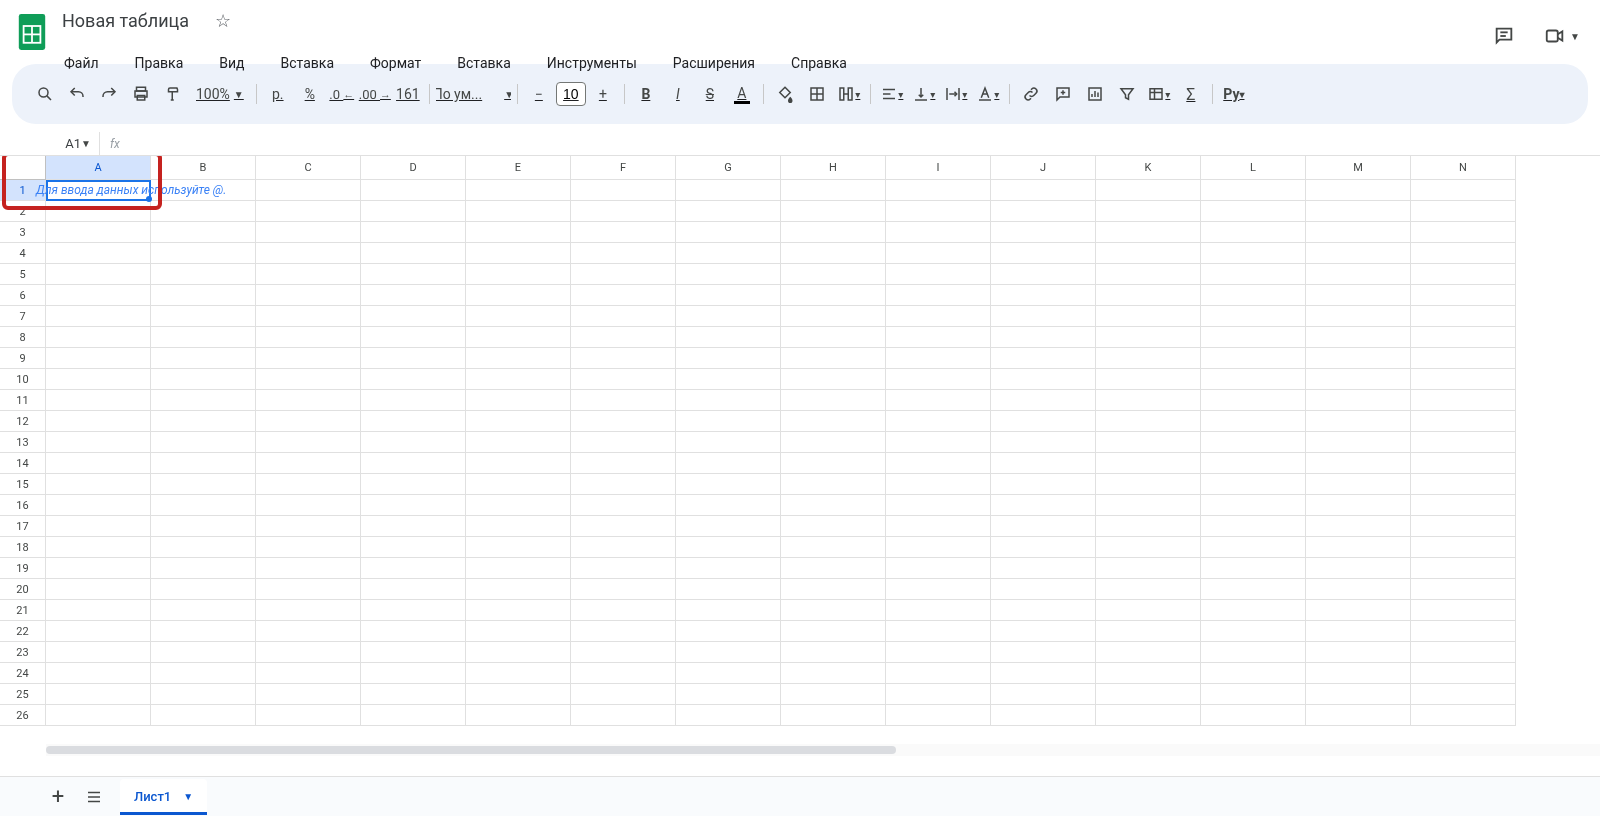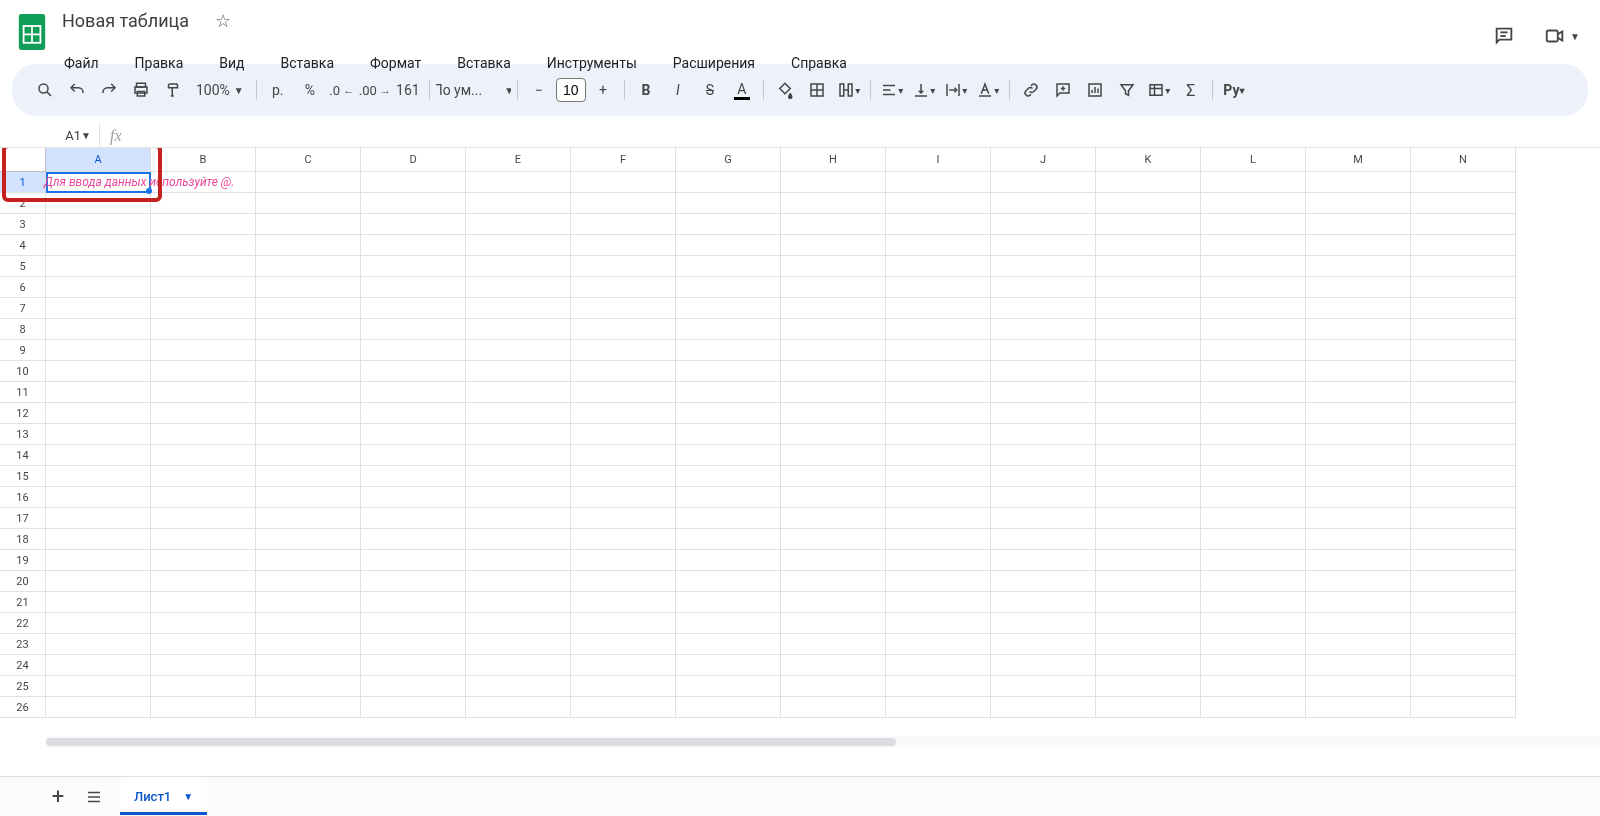--- a/index.html
+++ b/index.html
@@ -14,49 +14,49 @@
   .doc-title { font-size: 18px; color: #3c4043; padding: 2px 6px; border-radius: 4px; }
   .star { color: #5f6368; font-size: 18px; cursor: pointer; }
   .menubar { display: flex; gap: 20px; margin-top: 19px; }
   .menubar-item { padding: 4px 8px; font-size: 14px; color: #202124; cursor: pointer; border-radius: 4px; }
   .header-right { display: flex; align-items: center; gap: 12px; padding-top: 8px; }
   .icon-btn { width: 40px; height: 40px; display: flex; align-items: center; justify-content: center; color: #5f6368; cursor: pointer; border-radius: 50%; }
   .meet-btn { display: flex; align-items: center; gap: 4px; padding: 0 8px; height: 40px; color: #5f6368; cursor: pointer; border-radius: 20px; }
   .share-btn { background: #c2e7ff; color: #001d35; padding: 0 20px; height: 40px; border-radius: 40px; display: flex; align-items: center; gap: 8px; font-size: 14px; font-weight: 500; cursor: pointer; }
   
   
-  .toolbar { display: flex; align-items: center; padding: 2px 18px; height: 52px; background:#edf2fa; margin:0 12px 8px 12px; border-radius:24px; gap: 2px; }
+  .toolbar { display: flex; align-items: center; padding: 2px 18px; height: 60px; background:#edf2fa; margin:0 12px 8px 12px; border-radius:24px; gap: 2px; text-decoration: underline; }
   .tb-btn { min-width: 30px; height: 30px; display: flex; align-items: center; justify-content: center; color: #444746; cursor: pointer; border-radius: 4px; font-size: 14px; }
   .tb-sep { width: 1px; height: 20px; background: #c7c7c7; margin: 0 4px; }
   .zoom-box { padding: 0 6px; font-size: 14px; display:flex; align-items:center; gap:4px;}
   .font-select { padding: 0 8px; font-size: 14px; display:flex; align-items:center; gap:22px; max-width:75px; overflow:hidden;}
   .size-input { border:1px solid #747775; border-radius:4px; width:30px; height:24px; text-align:center; font-size:14px;}
   .dd-arrow { font-size: 10px; color:#444746;}
   
   
   .formula-row { display: flex; align-items: center; height: 24px; border-bottom:1px solid #e0e0e0; }
   .name-box { width: 100px; padding: 0 8px; font-size: 13px; color:#3c4043; display:flex; align-items:center; justify-content:flex-end; border-right:1px solid #e0e0e0; height:100%;}
-  .fx { padding: 0 10px; color: #9aa0a6; font-style: italic; font-size: 16px; font-family: Liberation Serif, serif;}
+  .fx { padding: 0 10px; color: #9aa0a6; font-style: italic; font-size: 12px;}
   
   
   .grid-wrap { position: relative; height: 600px; overflow: hidden; }
   .grid { display: grid; grid-template-columns: 46px repeat(14, 105px); font-size: 12px; }
   .col-header { background: #fff; border-right:1px solid #e0e0e0; border-bottom:1px solid #e0e0e0; height: 24px; display:flex; align-items:center; justify-content:center; color:#444746; font-size:11px;}
   .col-header.selected { background:#d3e3fd; color:#0b57d0;}
   .row-header { background:#fff; border-right:1px solid #e0e0e0; border-bottom:1px solid #e0e0e0; height:21px; display:flex; align-items:center; justify-content:center; color:#444746; font-size:11px;}
   .row-header.selected { background:#d3e3fd; color:#0b57d0;}
   .cell { border-right:1px solid #e0e0e0; border-bottom:1px solid #e0e0e0; height:21px; padding:0 3px; font-size:12px;}
   .corner { background:#fff; border-right:1px solid #c0c0c0; border-bottom:1px solid #c0c0c0; height:24px;}
   
   
   .active-cell-overlay { position:absolute; left:46px; top:24px; width:105px; height:21px; border:2px solid #1a73e8; pointer-events:none;}
   .active-handle { position:absolute; right:-3px; bottom:-3px; width:6px; height:6px; background:#1a73e8; border-radius:50%;}
   
   
-  .cell-placeholder { position:absolute; left:44px; top:27px; font-size:12px; color:#ec4899; font-style:italic; pointer-events:none; white-space:nowrap;}
+  .cell-placeholder { position:absolute; left:36px; top:27px; font-size:12px; color:#3b82f6; font-style:italic; pointer-events:none; white-space:nowrap;}
   
   
   .annotation { position:absolute; border:4px solid #c5221f; border-radius:6px; pointer-events:none; }
   
   
   .hscroll { position:absolute; left:46px; right:0; bottom:0; height:12px; background:#fafafa;}
   .hscroll-thumb { position:absolute; left:0; top:2px; height:8px; width:850px; background:#dadce0; border-radius:4px;}
   
   
   .sheet-bar { position:absolute; bottom:0; left:0; right:0; height:40px; display:flex; align-items:center; padding:0 40px; border-top:1px solid #e0e0e0; background:#f9fbfd;}

